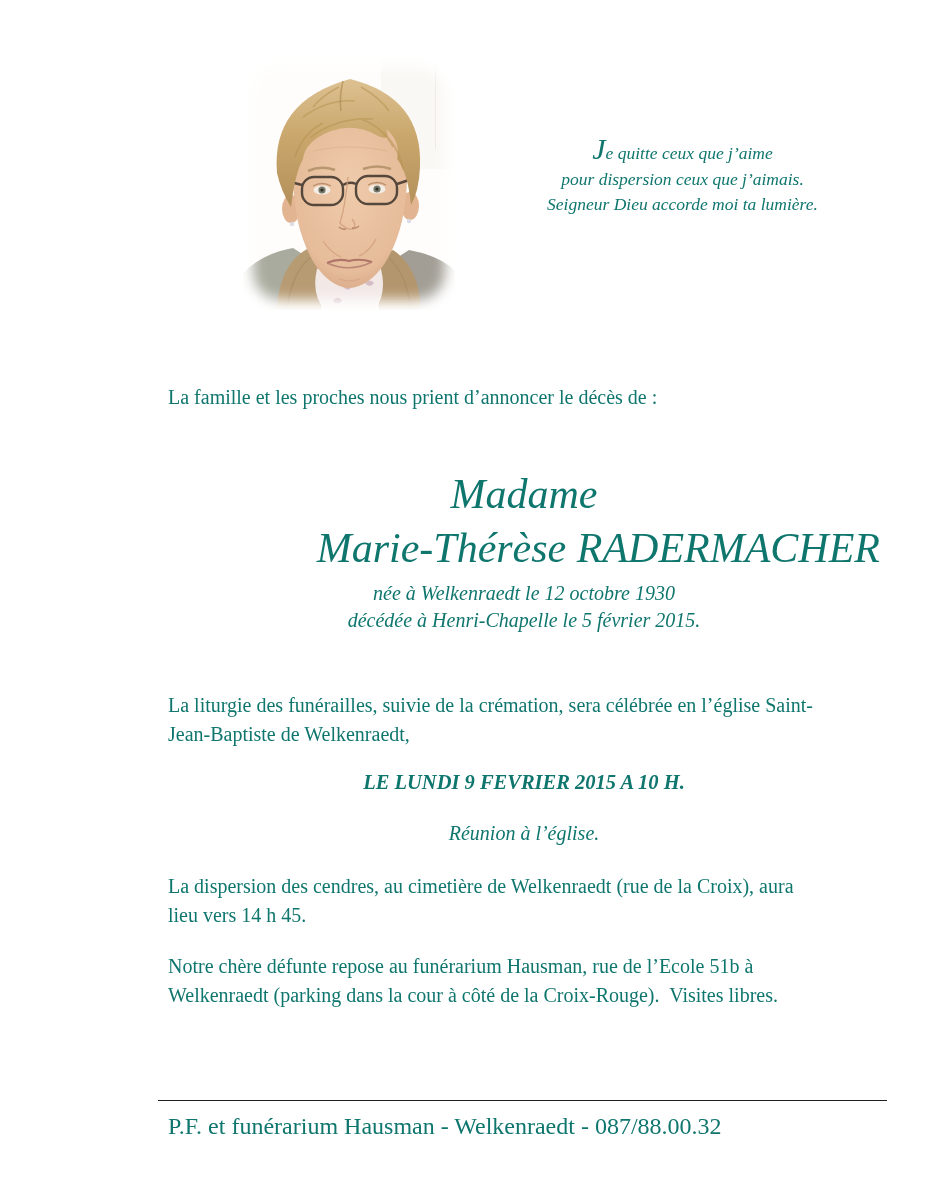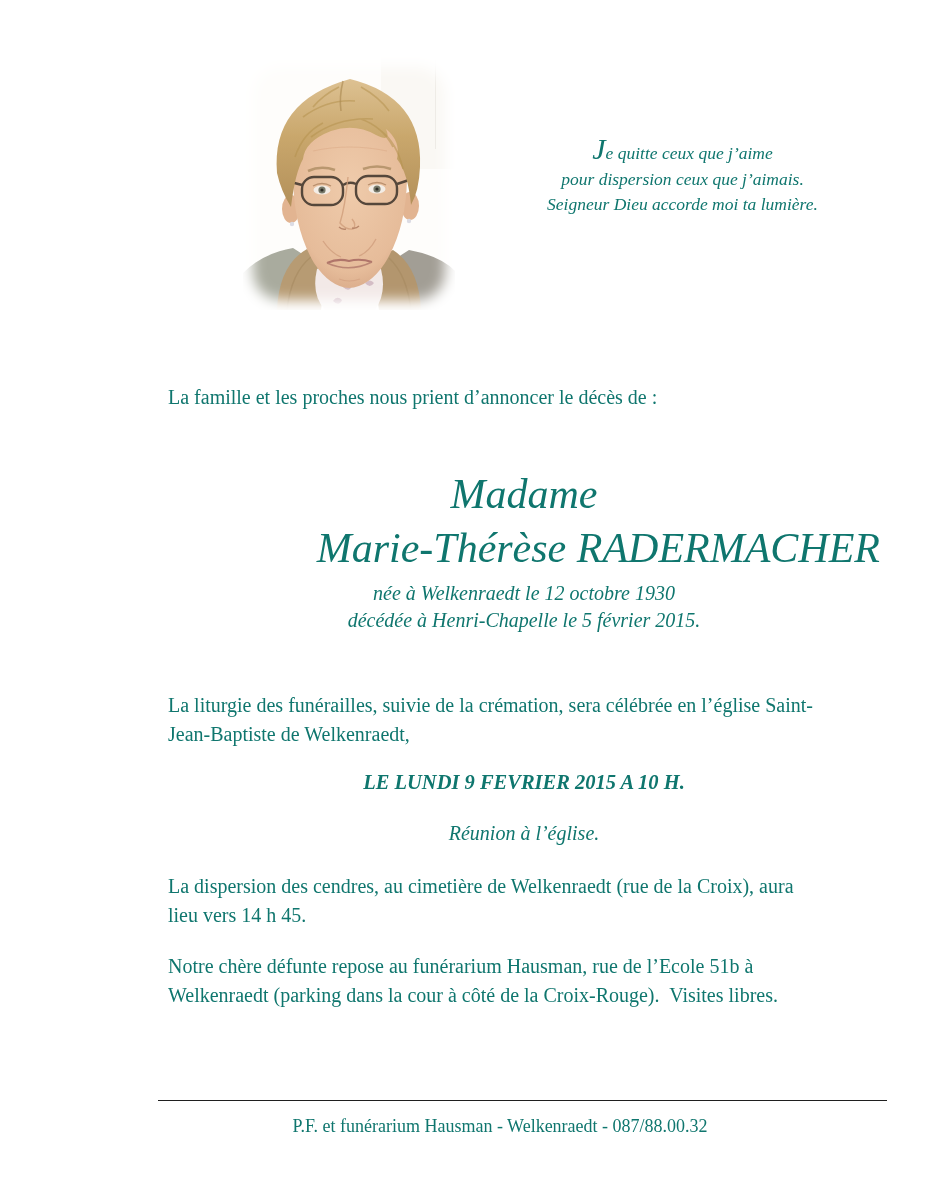--- a/index.html
+++ b/index.html
@@ -94,25 +94,24 @@
   
   .footer-rule {
     position: absolute;
     left: 158px;
     top: 1100px;
     width: 729px;
     border-top: 1.5px solid #1f1f1f;
   }
   .footer-text {
     position: absolute;
-    left: 144px;
+    left: 168px;
     top: 1113px;
     width: 712px;
-    text-align: center;
-    font-size: 18px;
+    font-size: 24px;
     line-height: 26px;
   }
 </style>
 </head>
 <body>
 
 <div class="page">
 
   <div class="photo">
     <svg width="212" height="253" viewBox="0 0 212 253" xmlns="http://www.w3.org/2000/svg">

